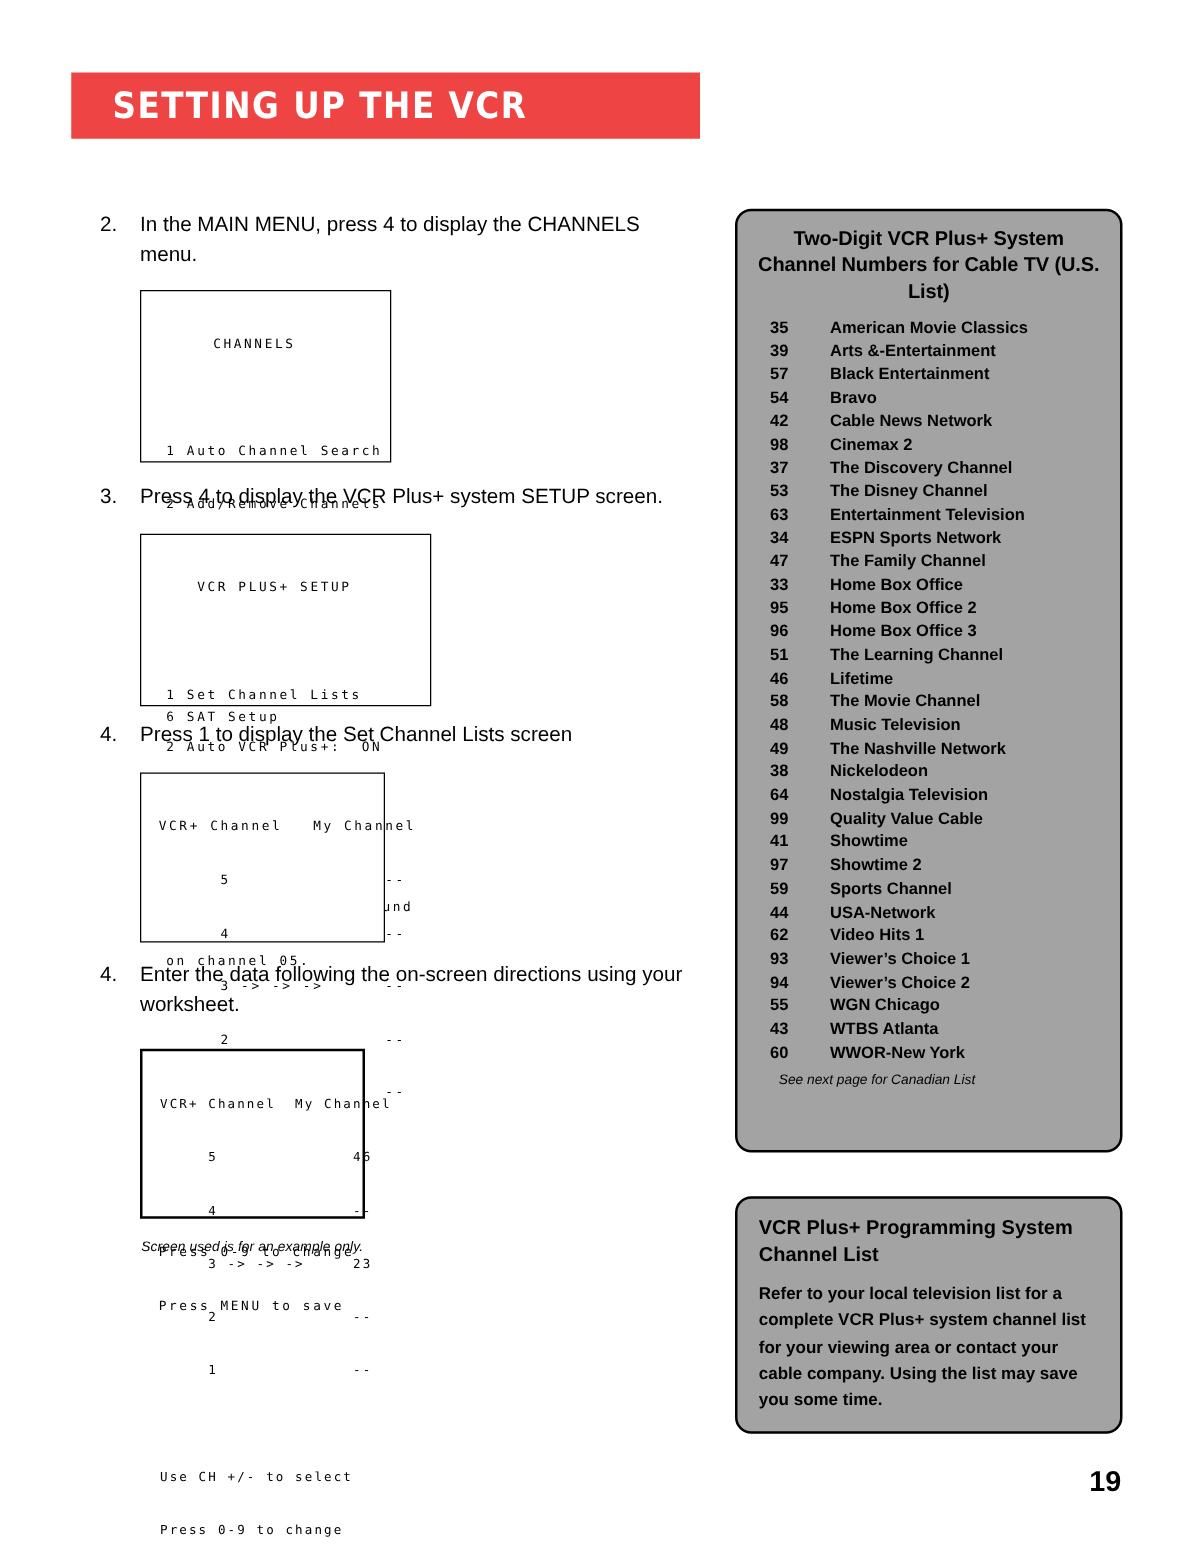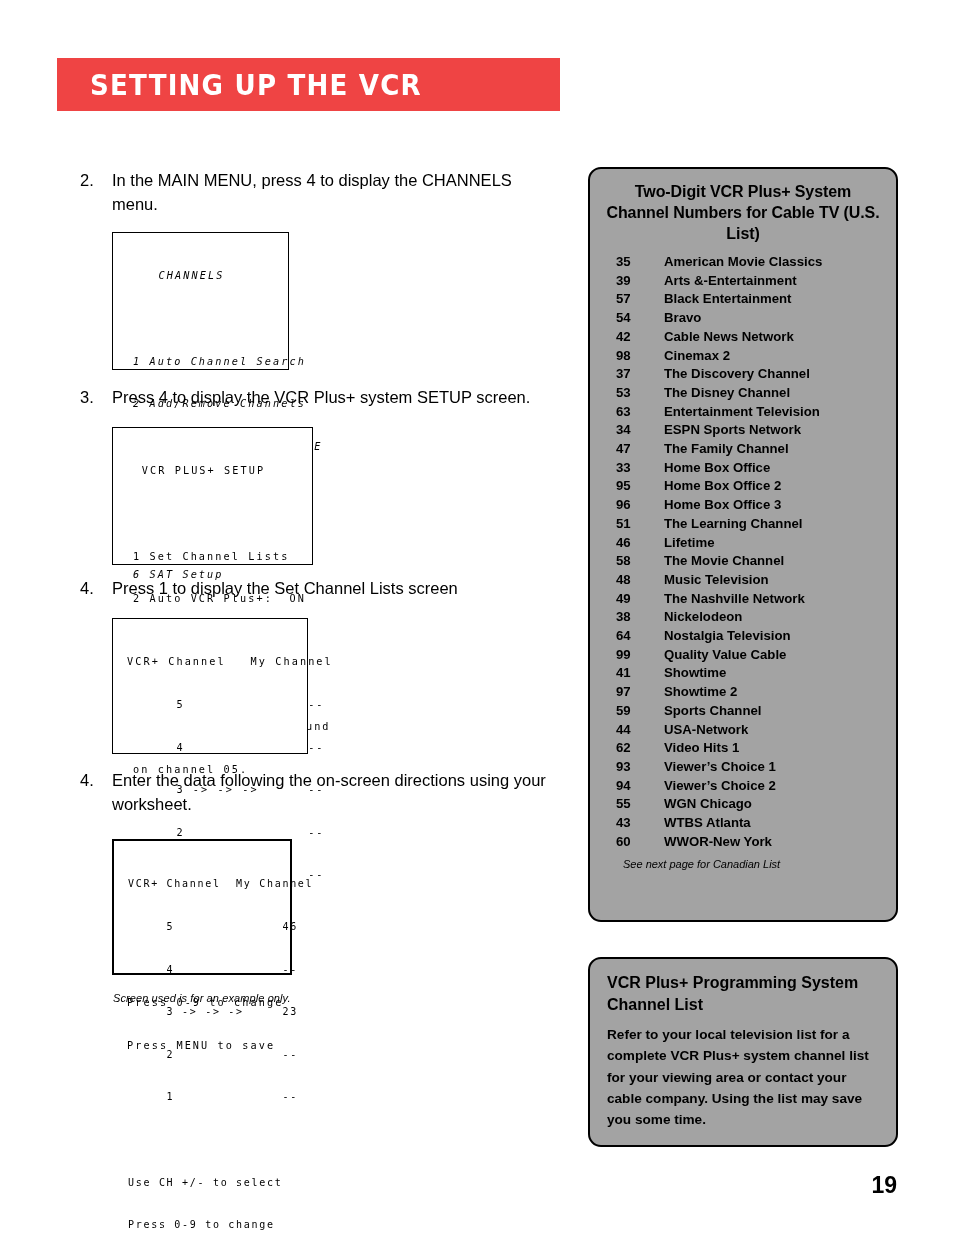--- a/index.html
+++ b/index.html
@@ -82,22 +82,22 @@
     letter-spacing: 2.1px;
     white-space: pre;
     color: #000000;
     padding: 8px 0 9px 0;
   }
   .osd.thick { border-width: 2px; }
   .osd .ln { display: block; padding-left: 20px; }
   .osd .ln.blank { color: transparent; }
   .osd .title { display: block; text-align: center; padding: 0 18px 0 0; }
 
-  .osd-1 { position: absolute; left: 32px; top: 72px; width: 177px; height: 138px; font-style: italic; }
-  .osd-2 { position: absolute; left: 32px; top: 267px; width: 201px; height: 138px; }
+  .osd-1 { position: absolute; left: 32px; top: 72px; width: 201px; height: 138px; }
+  .osd-2 { position: absolute; left: 32px; top: 267px; width: 233px; height: 138px; }
   .osd-3 { position: absolute; left: 32px; top: 458px; width: 196px; height: 136px; }
   .osd-4 { position: absolute; left: 32px; top: 679px; width: 180px; height: 136px; }
 
   .osd-3 .ln, .osd-4 .ln { padding-left: 14px; }
   .osd-4 { font-size: 10px; letter-spacing: 1.7px; }
 
   .caption {
     position: absolute;
     left: 33px;
     top: 832px;

